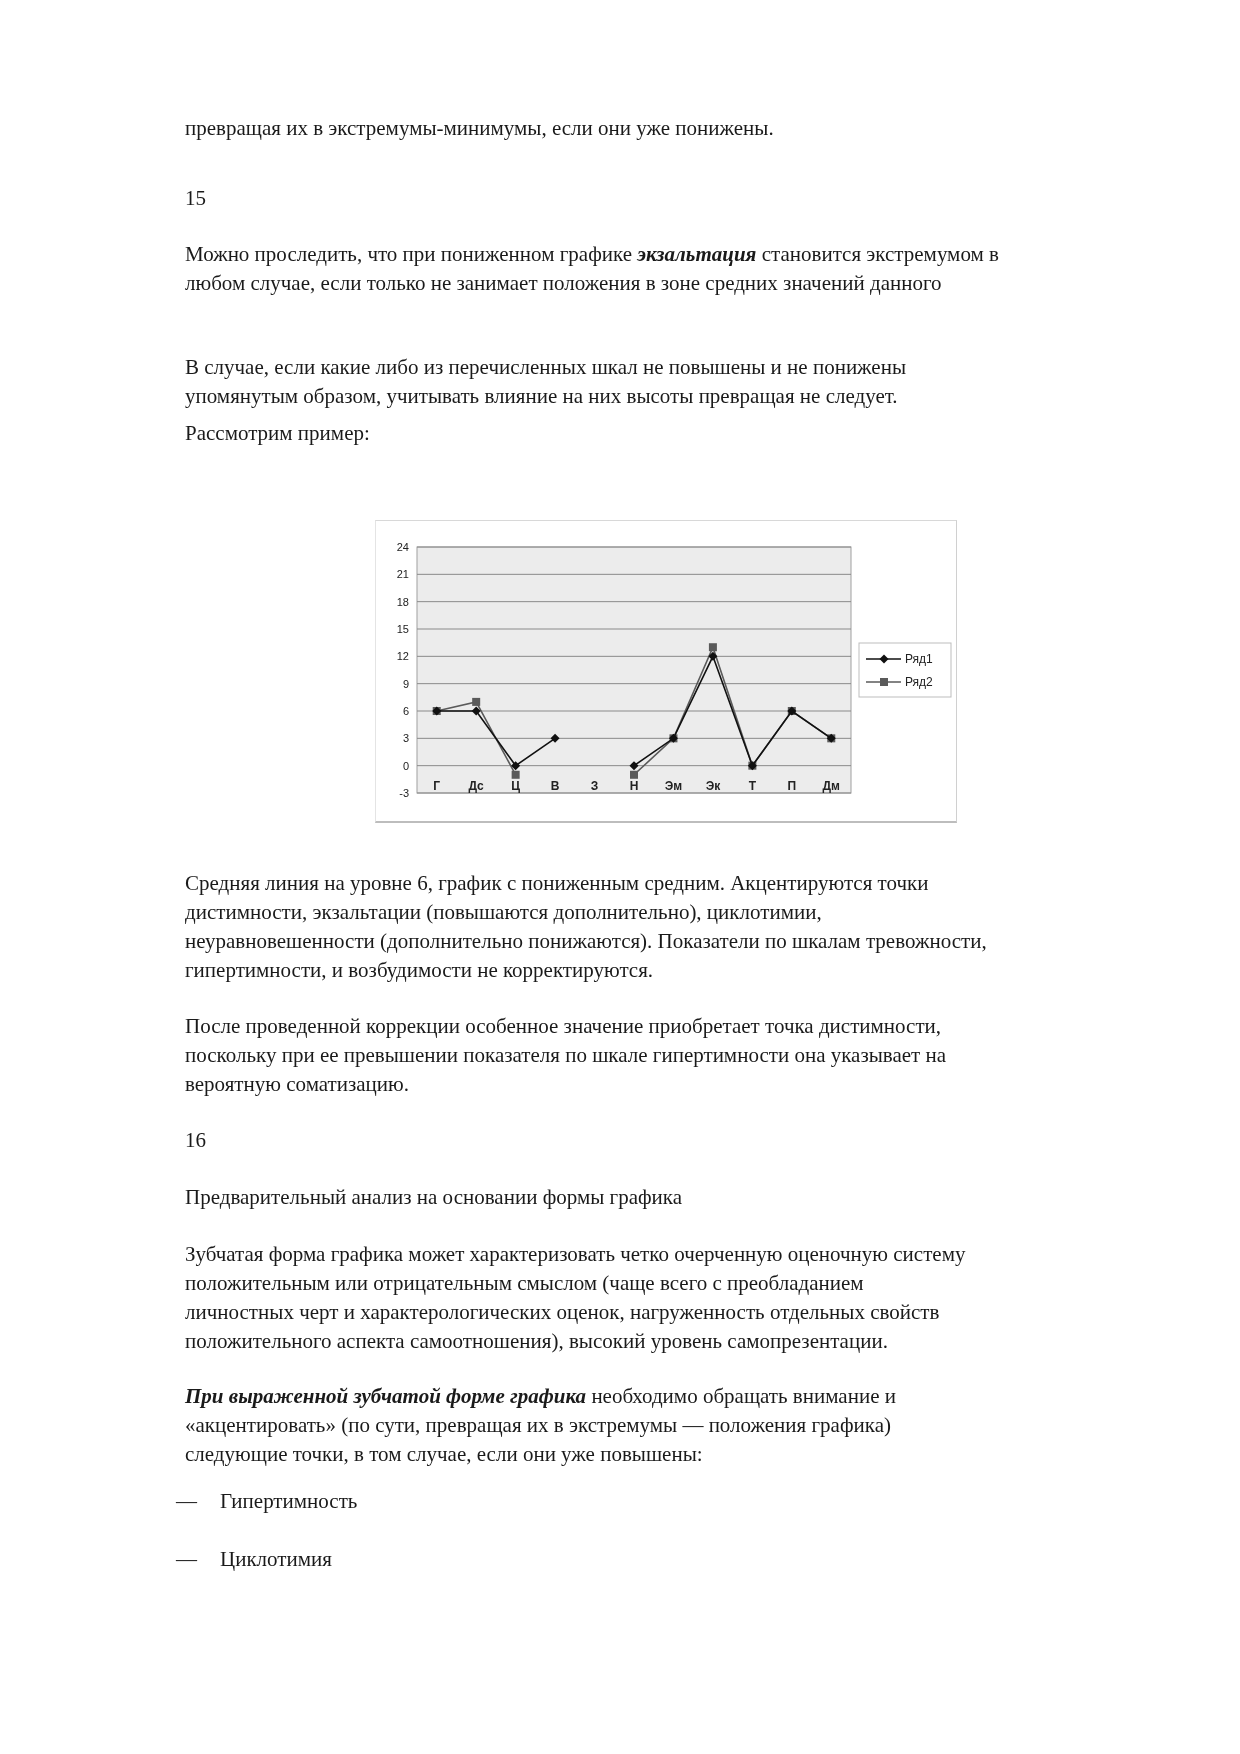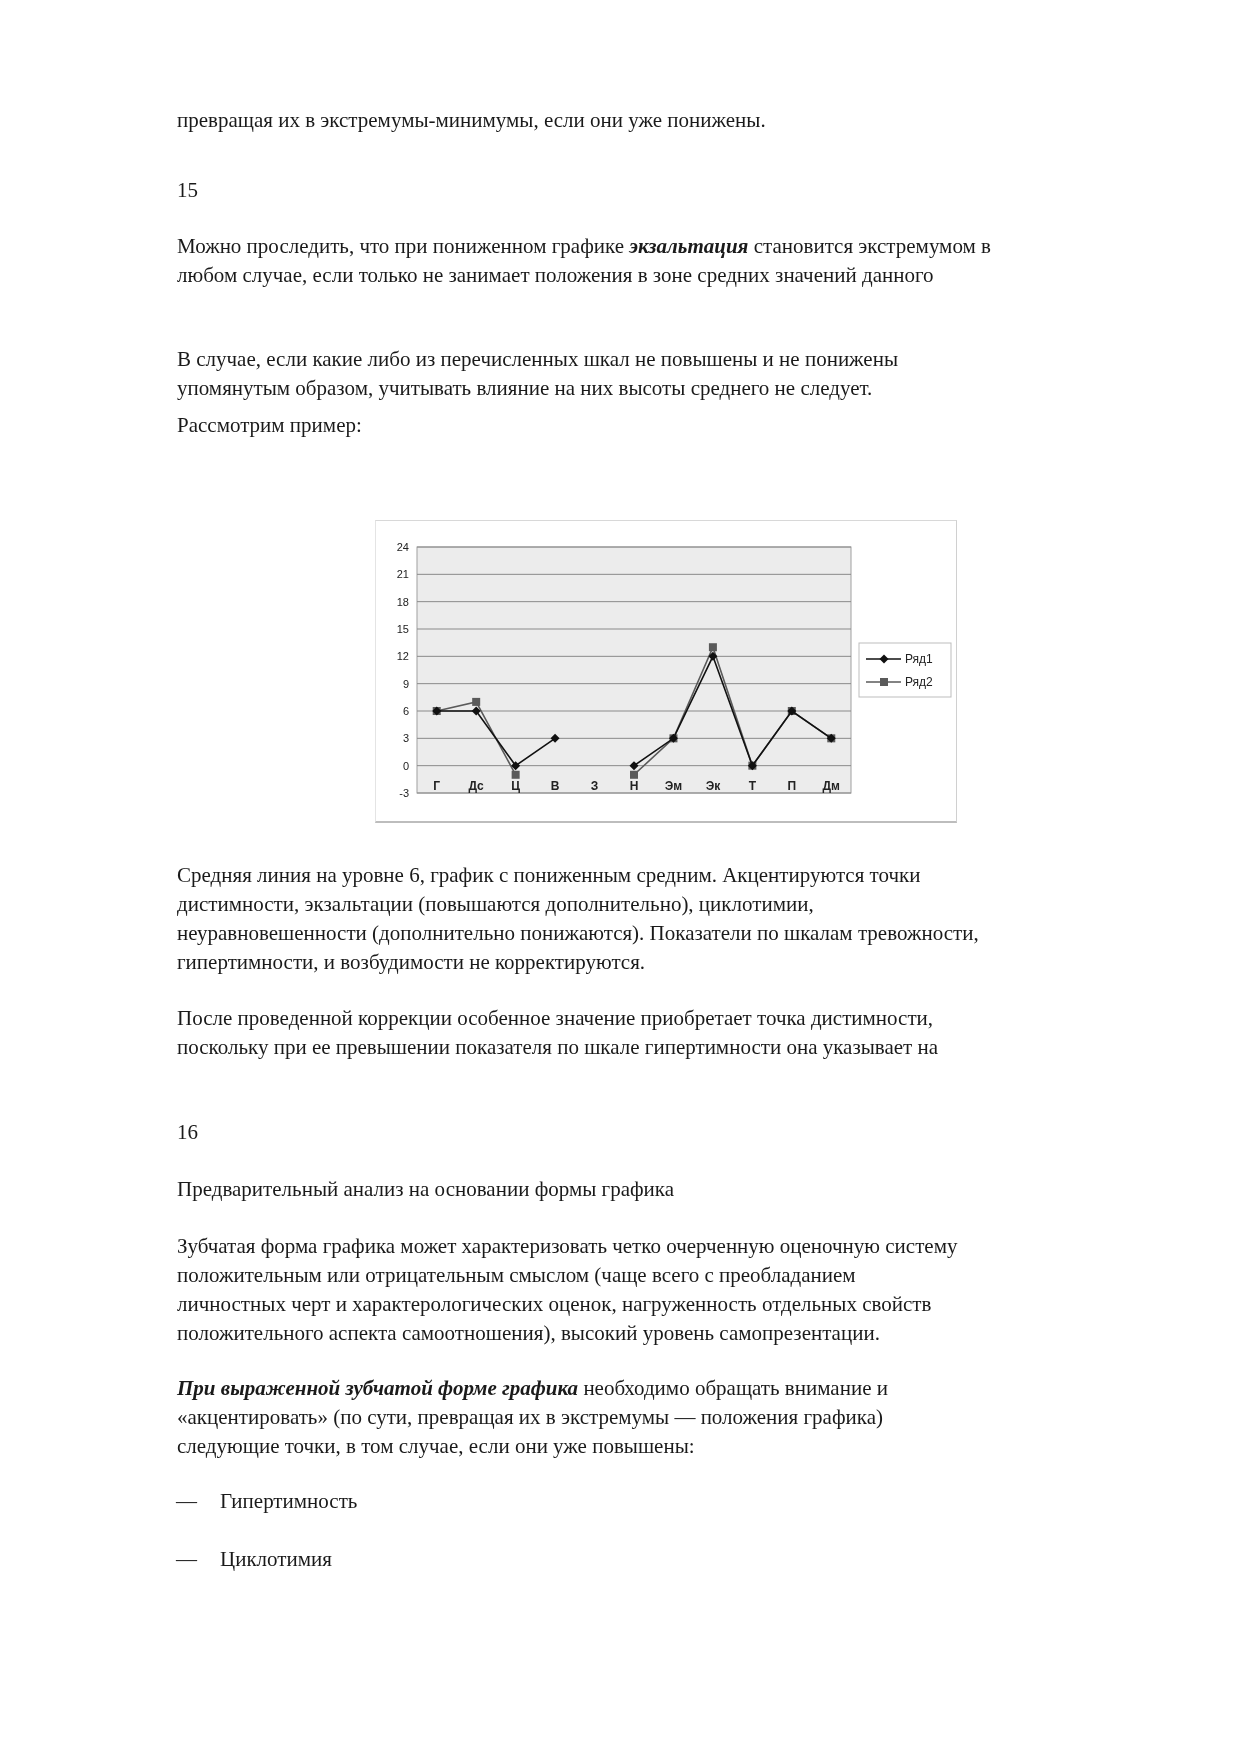--- a/index.html
+++ b/index.html
@@ -1,39 +1,39 @@
 <!DOCTYPE html>
 <html><head>
 <meta charset="utf-8">
 <style>
   html, body { margin: 0; padding: 0; background: #ffffff; }
   body { width: 1240px; height: 1754px; position: relative; overflow: hidden;
          font-family: "Liberation Serif", "DejaVu Serif", serif; color: #1a1a1a; }
-  .p { position: absolute; left: 177px; width: 1000px; font-size: 21px; line-height: 29px; margin: 0; }
+  .p { position: absolute; left: 177px; width: 1000px; font-size: 21px; line-height: 29px; margin: 8px; }
   .p b i, .p i b { font-weight: bold; font-style: italic; text-align: center; }
   .bullet { position: absolute; left: 176px; font-size: 21px; line-height: 29px; }
   .bullet .dash { display: inline-block; width: 44px; }
   .chart-frame { position: absolute; left: 375px; top: 520px; width: 580px; height: 300px;
                  border-top: 1px solid #d8d8d8; border-bottom: 2px solid #bdbdbd; border-left: 1px solid #e4e4e4; border-right: 1px solid #d0d0d0; background: #fff; }
   svg text { font-family: "Liberation Sans", "DejaVu Sans", sans-serif; }
 </style>
 </head>
 <body>
 
 <p class="p" style="top:106px">превращая их в экстремумы-минимумы, если они уже понижены.</p>
 <p class="p" style="top:176px">15</p>
 
 <div class="p" style="top:232px">
   <div><span>Можно проследить, что при пониженном графике </span><b><i>экзальтация</i></b><span> становится экстремумом в</span></div>
   <div>любом случае, если только не занимает положения в зоне средних значений данного</div>
 </div>
 
 <div class="p" style="top:345px">
   <div>В случае, если какие либо из перечисленных шкал не повышены и не понижены</div>
-  <div>упомянутым образом, учитывать влияние на них высоты среднего не следует.</div>
+  <div>упомянутым образом, учитывать влияние на них высоты превращая не следует.</div>
 </div>
 
 <p class="p" style="top:411px">Рассмотрим пример:</p>
 
 <div class="chart-frame">
   <svg id="chart-svg" width="580" height="300" viewBox="0 0 580 300">
       <rect x="41" y="26" width="434" height="246" fill="#ececec" stroke="#a0a0a0" stroke-width="1"></rect>
       <line x1="41" y1="272" x2="475" y2="272" stroke="#8a8a8a" stroke-width="1"></line>
       <text x="33" y="276" font-size="11" text-anchor="end" fill="#222">-3</text>
       <line x1="41" y1="244.66666666666666" x2="475" y2="244.66666666666666" stroke="#8a8a8a" stroke-width="1"></line>
@@ -101,20 +101,21 @@
 <div class="p" style="top:861px">
   <div>Средняя линия на уровне 6, график с пониженным средним. Акцентируются точки</div>
   <div>дистимности, экзальтации (повышаются дополнительно), циклотимии,</div>
   <div>неуравновешенности (дополнительно понижаются). Показатели по шкалам тревожности,</div>
   <div>гипертимности, и возбудимости не корректируются.</div>
 </div>
 
 <div class="p" style="top:1004px">
   <div>После проведенной коррекции особенное значение приобретает точка дистимности,</div>
   <div>поскольку при ее превышении показателя по шкале гипертимности она указывает на</div>
+  <div>вероятную соматизацию.</div>
 </div>
 
 <p class="p" style="top:1118px">16</p>
 <p class="p" style="top:1175px">Предварительный анализ на основании формы графика</p>
 
 <div class="p" style="top:1232px">
   <div>Зубчатая форма графика может характеризовать четко очерченную оценочную систему</div>
   <div>положительным или отрицательным смыслом (чаще всего с преобладанием</div>
   <div>личностных черт и характерологических оценок, нагруженность отдельных свойств</div>
   <div>положительного аспекта самоотношения), высокий уровень самопрезентации.</div>

